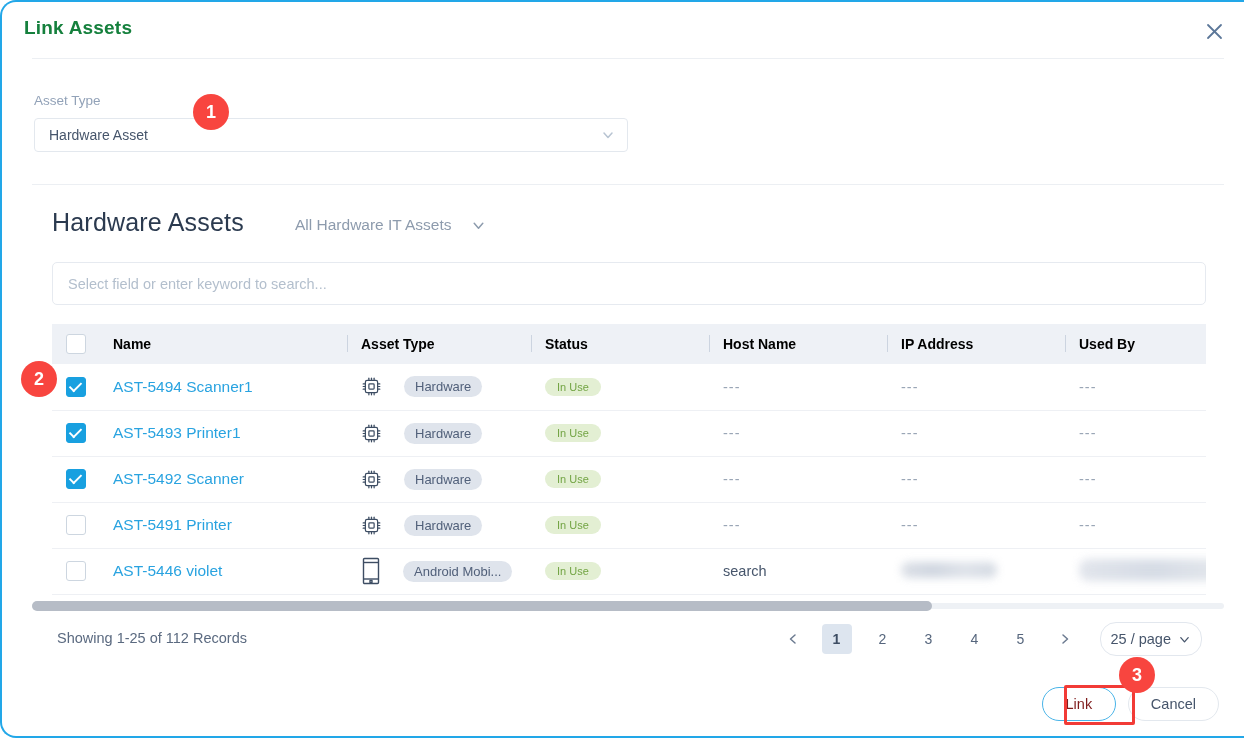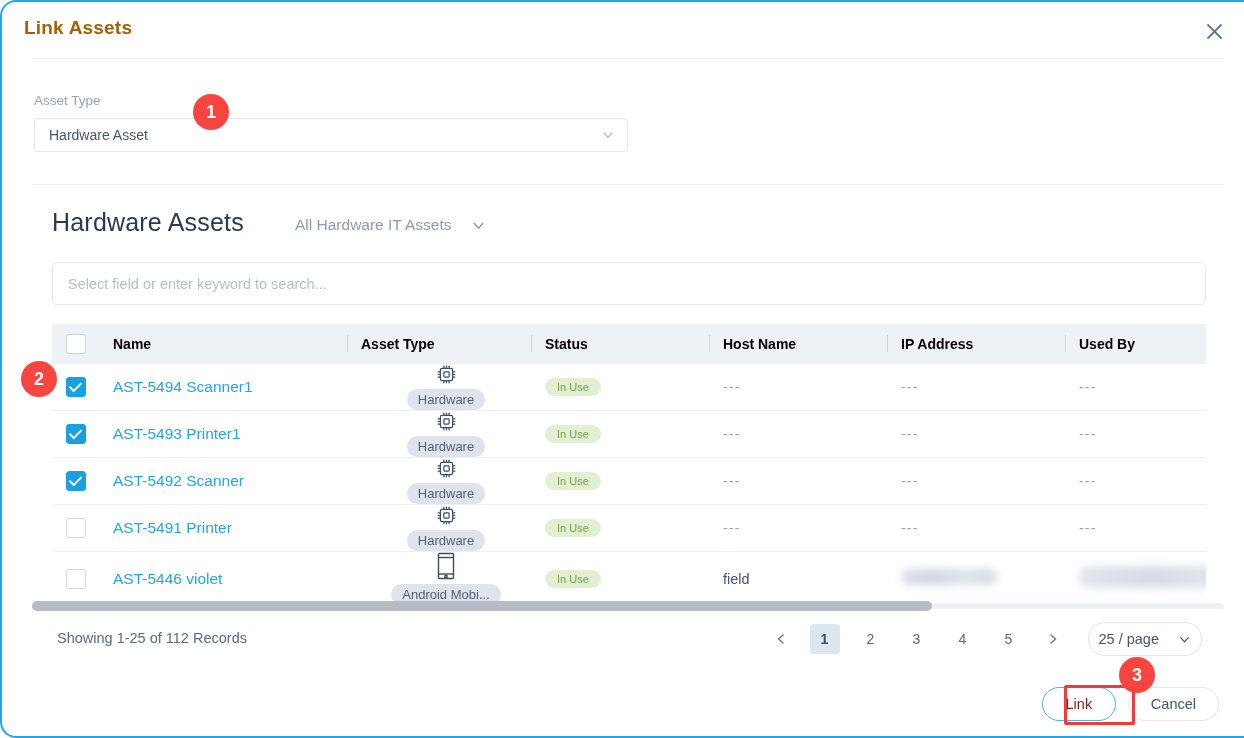--- a/index.html
+++ b/index.html
@@ -20,21 +20,21 @@
     border-right: none;
     overflow: hidden;
   }
   
   .modal-header {
     position: absolute; left: 0; top: 0;
     width: 100%; height: 56px;
   }
   .modal-title {
     position: absolute; left: 22px; top: 15px;
-    font-size: 19px; color: #a16207; font-weight: 600;
+    font-size: 19px; color: #15803d; font-weight: 600;
     letter-spacing: .2px;
   }
   .close-icon {
     position: absolute; right: 16px; top: 15px;
     width: 28px; height: 28px;
     display: flex; align-items: center; justify-content: center;
     cursor: pointer; color: #5c7799;
   }
   .header-divider {
     position: absolute; left: 30px; top: 56px;
@@ -128,21 +128,21 @@
   .cb.checked { background: #18a0e0; border-color: #18a0e0; }
   .cb.checked::after {
     content: ""; width: 5px; height: 10px;
     border: solid #fff; border-width: 0 2.2px 2.2px 0;
     transform: rotate(45deg) translate(-1px,-1px);
   }
   .name-link {
     color: #29a3e0; font-size: 15.5px; padding-left: 14px;
     cursor: pointer; white-space: nowrap;
   }
-  .atype-cell { display: flex; align-items: center; gap: 4px; padding-left: 14px; flex-direction: column; }
+  .atype-cell { display: flex; align-items: center; gap: 22px; padding-left: 14px; }
   .chip {
     background: #dfe4ec; color: #51607a;
     border-radius: 11px; padding: 3px 11px;
     font-size: 13px; white-space: nowrap;
     max-width: 118px; overflow: hidden; text-overflow: ellipsis;
   }
   .pill-inuse {
     display: inline-block; margin-left: 14px;
     background: #e3efd3; color: #72a443;
     border-radius: 11px; padding: 3px 12px;
@@ -181,21 +181,21 @@
   .pg {
     min-width: 30px; height: 30px; margin: 0 8px;
     display: flex; align-items: center; justify-content: center;
     font-size: 14px; color: #56667d; border-radius: 4px; cursor: pointer;
   }
   .pg.active { background: #dde5ef; color: #3d4d63; font-weight: 600; }
   .pg.arrow { color: #6b7a90; font-size: 15px; margin: 0 6px; }
   .page-size {
     margin-left: 14px; height: 34px; min-width: 96px;
     border: 1px solid #e2e7ee; border-radius: 16px;
-    display: flex; align-items: center; justify-content: center; gap: 19px;
+    display: flex; align-items: center; justify-content: center; gap: 7px;
     font-size: 14.5px; color: #46556b; cursor: pointer; padding: 8px 10px;
   }
   
   .actions { position: absolute; right: 25px; top: 685px; display: flex; gap: 12px; }
   .btn {
     height: 34px; min-width: 74px; padding: 0 22px;
     border-radius: 17px; background: #fff;
     display: flex; align-items: center; justify-content: center;
     font-size: 14.5px; cursor: pointer;
   }
@@ -422,21 +422,21 @@
                     <rect x="2.5" y="1.5" width="15" height="25" rx="1"></rect>
                     <line x1="2.5" y1="5.5" x2="17.5" y2="5.5"></line>
                     <line x1="2.5" y1="22" x2="17.5" y2="22"></line>
                     <rect x="9" y="23.4" width="2" height="2"></rect>
                   </svg>
                 </span>
                 <span class="chip">Android Mobi...</span>
               </div>
             </td>
             <td class="col-status"><span class="pill-inuse">In Use</span></td>
-            <td class="col-host"><span class="host-val">field</span></td>
+            <td class="col-host"><span class="host-val">search</span></td>
             <td class="col-ip"><span class="blurred blur-ip"></span></td>
             <td class="col-used"><span class="blurred blur-used"></span></td>
           </tr>
         </tbody>
     </table>
   </div>
 
   <div class="hscroll-track"></div>
   <div class="hscroll-thumb"></div>
 

